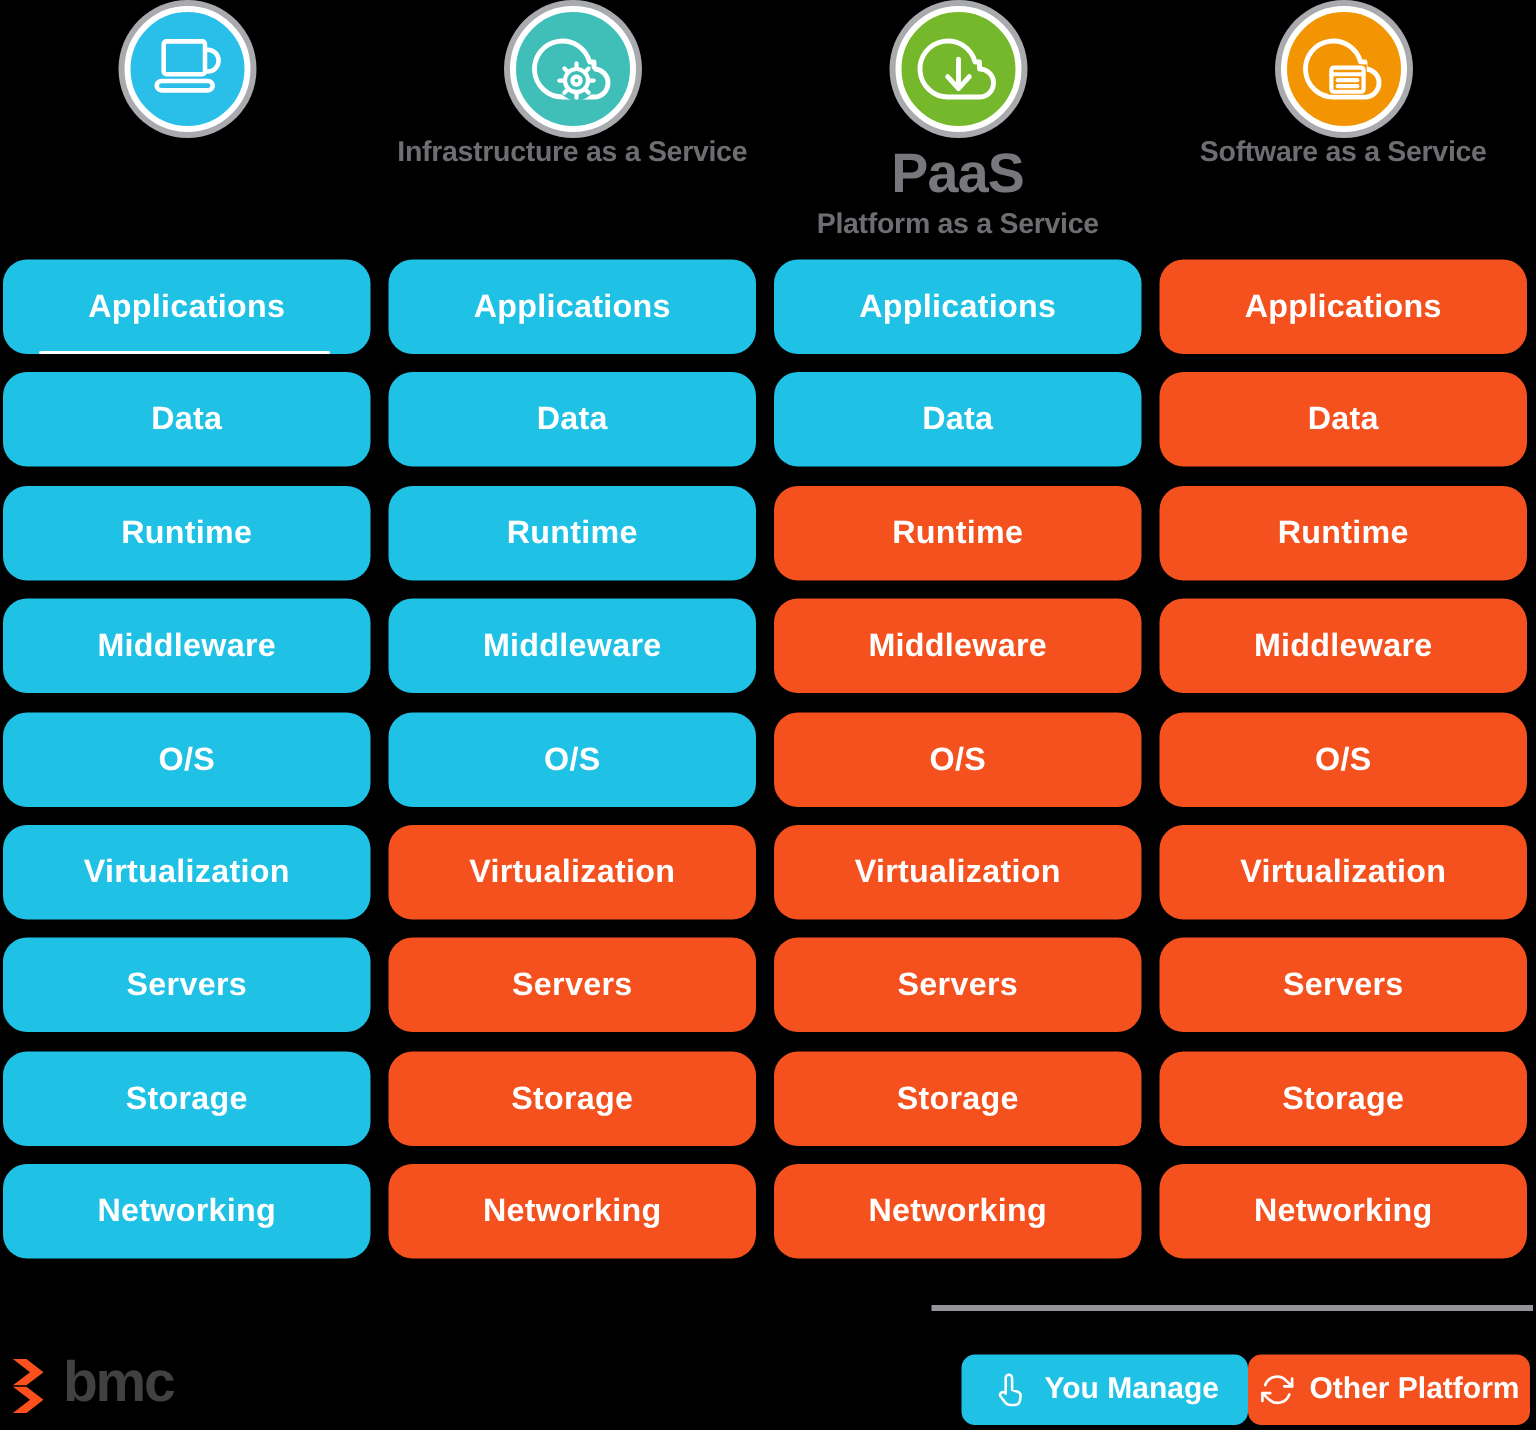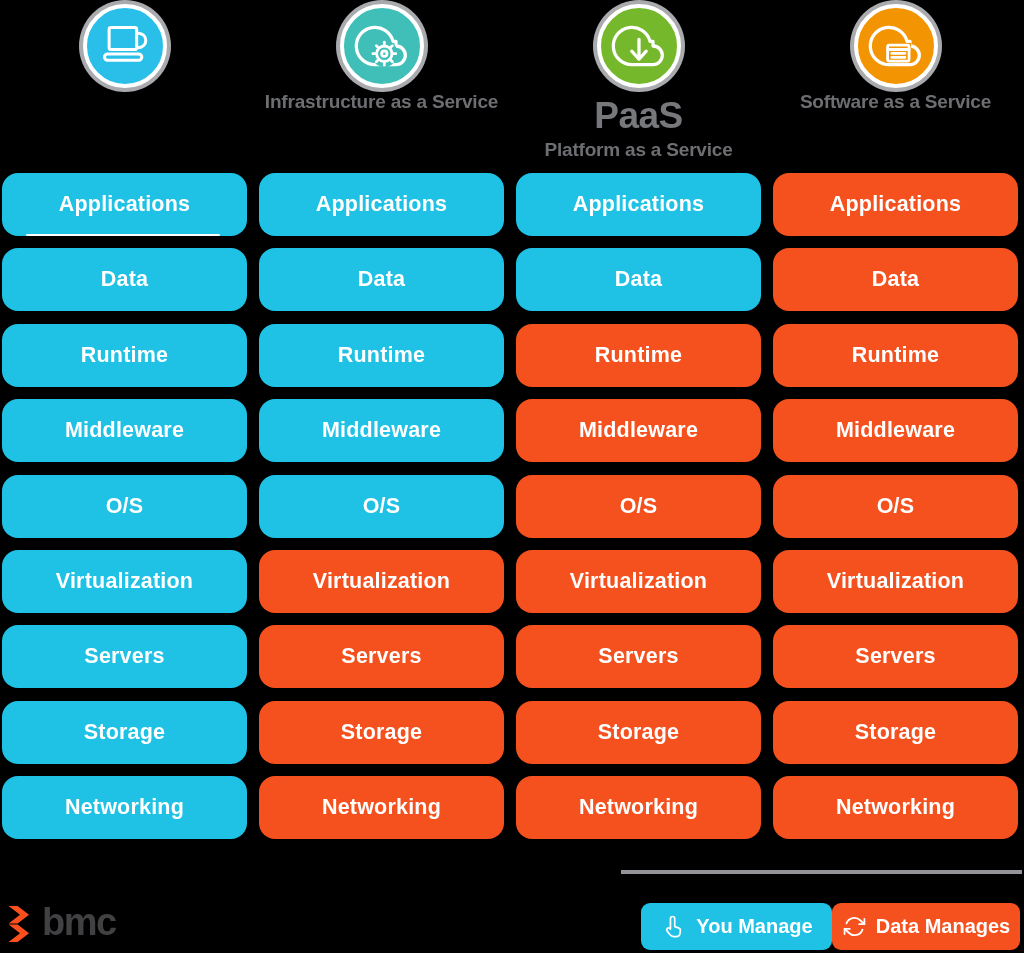--- a/index.html
+++ b/index.html
@@ -188,21 +188,21 @@
 
 <div class="legend-btn legend-other">
   <span>
     <svg width="25" height="25" viewBox="0 0 24 24" fill="none" stroke="#fff" stroke-width="1.7" stroke-linecap="round" stroke-linejoin="round">
       <polyline points="21.5 4.8 21.5 9.8 16.5 9.8"></polyline>
       <polyline points="2.5 19.2 2.5 14.2 7.5 14.2"></polyline>
       <path d="M4.3 9a8 8 0 0 1 13.2-3L21.5 9.8"></path>
       <path d="M2.5 14.2l4 3.8a8 8 0 0 0 13.2-3"></path>
     </svg>
   </span>
-  <span>Data Manages</span>
+  <span>Other Platform</span>
 </div>
 
 <div class="brand">
   <span>
     <svg viewBox="0 0 26 40">
       <path d="M1 1h9.5l12 9.3-12 9.2H1l12-9.2z" fill="var(--bmc-orange)"></path>
       <path d="M1 20.5h9.5l12 9.2-12 9.3H1l12-9.3z" fill="var(--bmc-orange)"></path>
     </svg>
   </span>
   <span class="brand-text">bmc</span>

